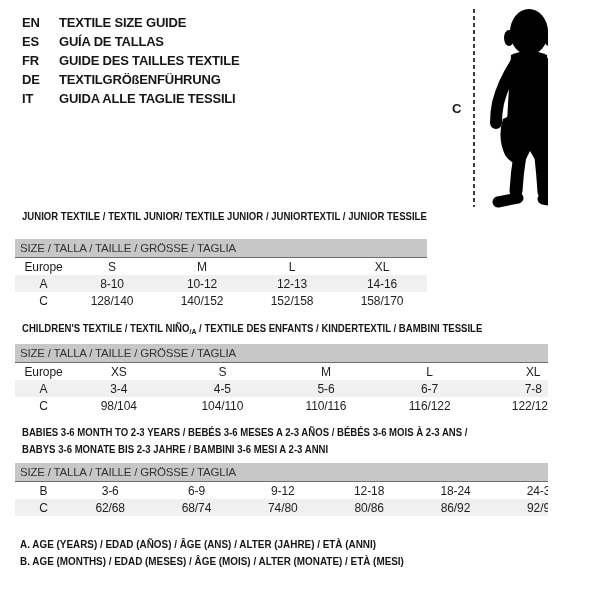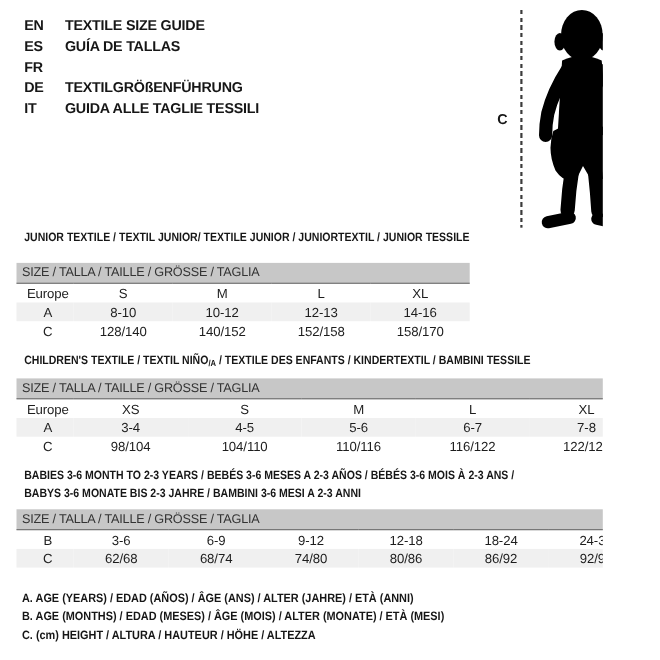--- a/index.html
+++ b/index.html
@@ -43,20 +43,21 @@
     <div class="lang-row">
       <span class="lang-code">EN</span>
       <span>TEXTILE SIZE GUIDE</span>
     </div>
     <div class="lang-row">
       <span class="lang-code">ES</span>
       <span>GUÍA DE TALLAS</span>
     </div>
     <div class="lang-row">
       <span class="lang-code">FR</span>
+      <span>GUIDE DES TAILLES TEXTILE</span>
     </div>
     <div class="lang-row">
       <span class="lang-code">DE</span>
       <span>TEXTILGRÖßENFÜHRUNG</span>
     </div>
     <div class="lang-row">
       <span class="lang-code">IT</span>
       <span>GUIDA ALLE TAGLIE TESSILI</span>
     </div>
   </div>
@@ -202,18 +203,15 @@
   </tbody>
     </table>
 
   <div class="footnotes">
     <div class="footnote">
       <span class="cond" style="transform:scaleX(0.9);">A. AGE (YEARS) / EDAD (AÑOS) / ÂGE (ANS) / ALTER (JAHRE) / ETÀ (ANNI)</span>
     </div>
     <div class="footnote">
       <span class="cond" style="transform:scaleX(0.9);">B. AGE (MONTHS) / EDAD (MESES) / ÂGE (MOIS) / ALTER (MONATE) / ETÀ (MESI)</span>
     </div>
-    <div class="footnote">
-      <span class="cond" style="transform:scaleX(0.9);">C. (cm) HEIGHT / ALTURA / HAUTEUR / HÖHE / ALTEZZA</span>
-    </div>
   </div>
 
 </div>
 
 </body></html>

